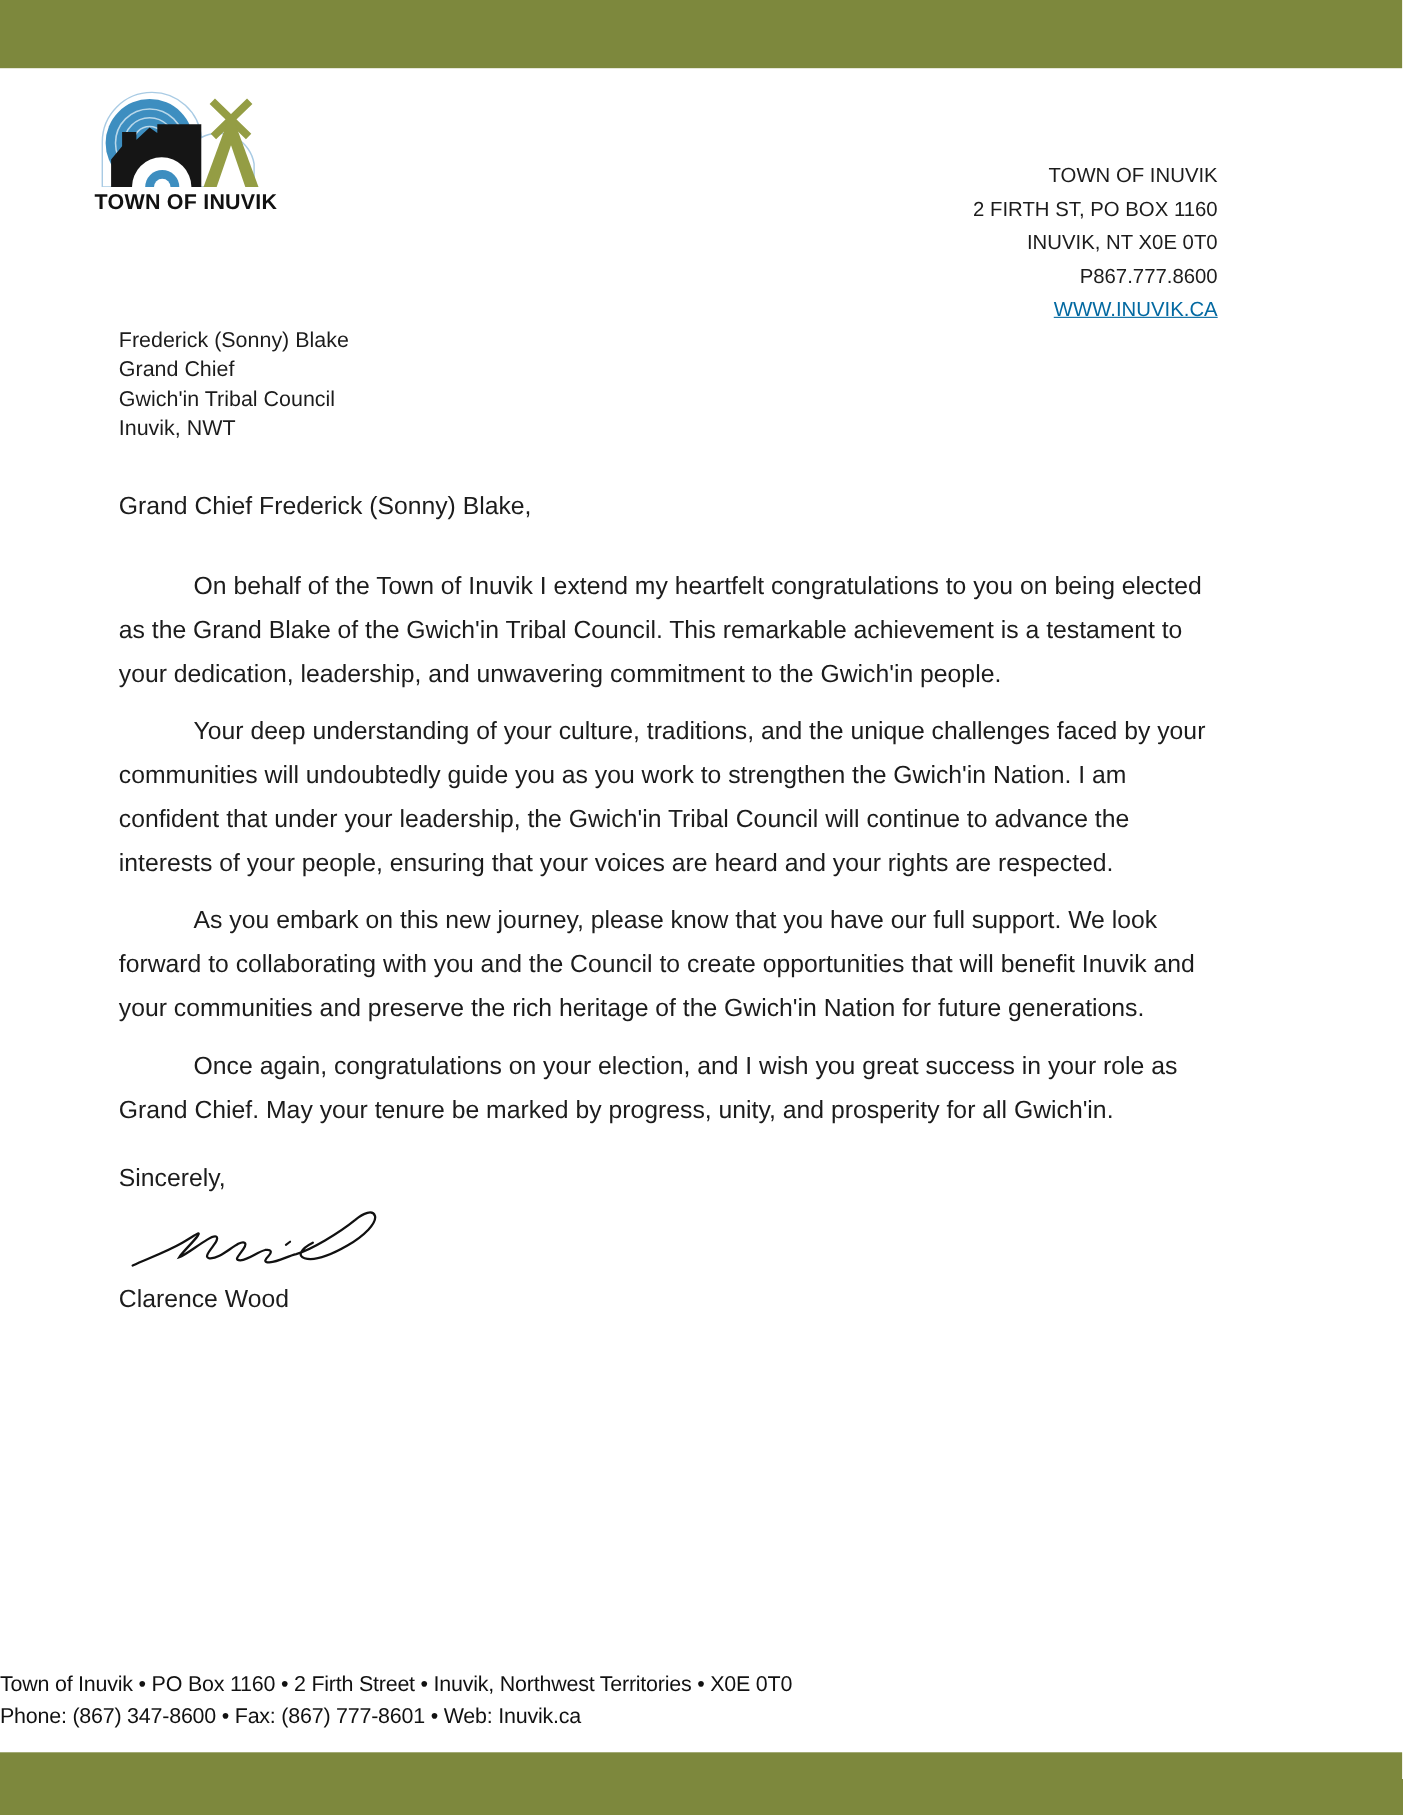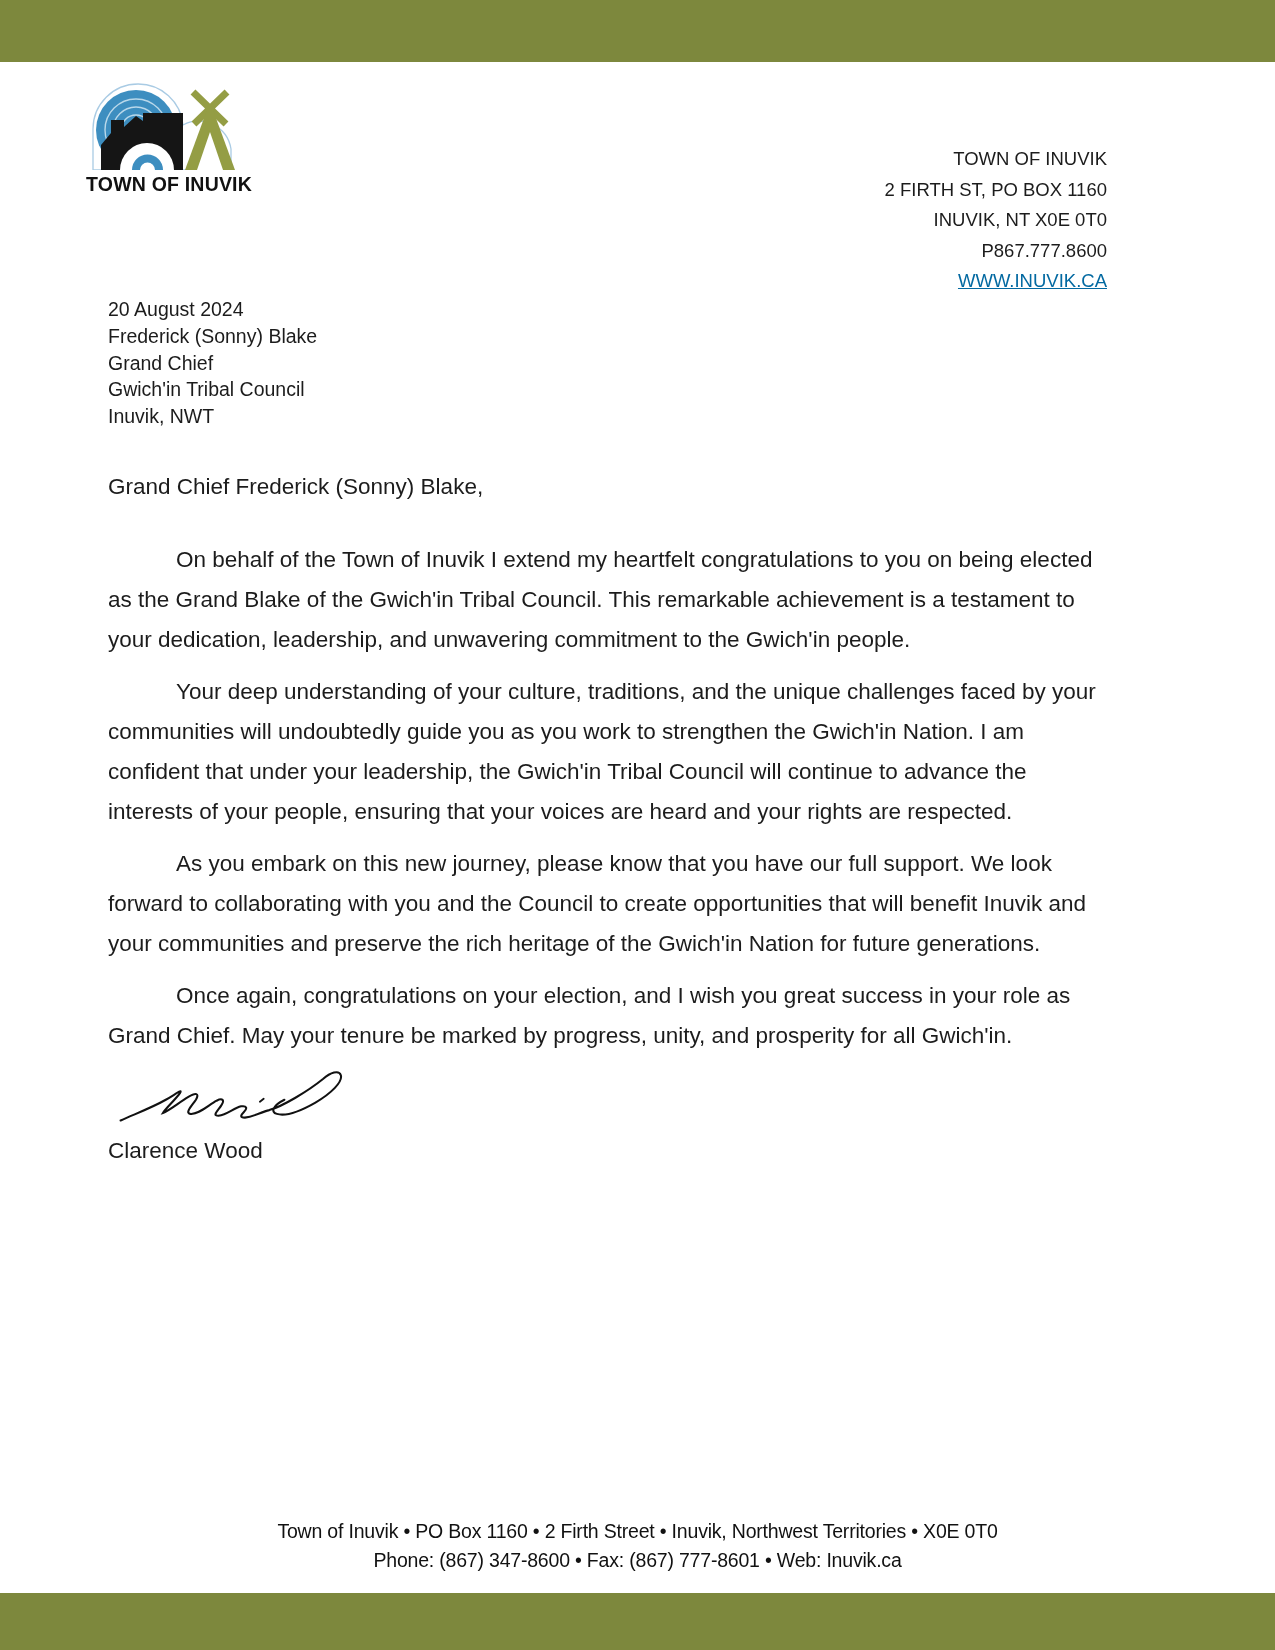--- a/index.html
+++ b/index.html
@@ -28,21 +28,21 @@
   .salutation { margin:42px 0 0 0; font-size:22.5px; line-height:30px; }
   p.body { margin:38px 0 0 0; font-size:22.5px; line-height:40px; text-indent:68px; }
   p.body + p.body { margin-top:12px; }
 
   .closing { margin:27px 0 0 0; font-size:22.5px; line-height:30px; }
   .signature { display:block; margin:8px 0 0 4px; width:245px; height:64px; }
   .signer { margin:6px 0 0 0; font-size:22.5px; line-height:33px; }
   .signer-title { margin:0; font-size:22.5px; line-height:33px; }
 
   .foot {
-    position:absolute; top:1517px; left:0; right:0; text-align:center;
+    position:absolute; top:1517px; left:0; right:0; 
     font-size:19.5px; line-height:29px; color:#111; letter-spacing:-0.2px;
   }
 </style>
 </head>
 <body>
 
 <div class="page">
 
   <div class="bar top"></div>
 
@@ -73,34 +73,34 @@
   <div class="addr">
     <div>TOWN OF INUVIK</div>
     <div>2 FIRTH ST, PO BOX 1160</div>
     <div>INUVIK, NT X0E 0T0</div>
     <div>P867.777.8600</div>
     <div><a href="#">WWW.INUVIK.CA</a></div>
   </div>
 
   <div class="content">
     <div class="dateblock">
-      <div>20 August 2024</div>
       <div>Frederick (Sonny) Blake</div>
       <div>Grand Chief</div>
       <div>Gwich'in Tribal Council</div>
       <div>Inuvik, NWT</div>
     </div>
 
     <p class="salutation">Grand Chief Frederick (Sonny) Blake,</p>
 
     <p class="body">On behalf of the Town of Inuvik I extend my heartfelt congratulations to you on being elected as the Grand Blake of the Gwich'in Tribal Council. This remarkable achievement is a testament to your dedication, leadership, and unwavering commitment to the Gwich'in people.</p>
     <p class="body">Your deep understanding of your culture, traditions, and the unique challenges faced by your communities will undoubtedly guide you as you work to strengthen the Gwich'in Nation. I am confident that under your leadership, the Gwich'in Tribal Council will continue to advance the interests of your people, ensuring that your voices are heard and your rights are respected.</p>
     <p class="body">As you embark on this new journey, please know that you have our full support. We look forward to collaborating with you and the Council to create opportunities that will benefit Inuvik and your communities and preserve the rich heritage of the Gwich'in Nation for future generations.</p>
     <p class="body">Once again, congratulations on your election, and I wish you great success in your role as Grand Chief. May your tenure be marked by progress, unity, and prosperity for all Gwich'in.</p>
 
+    <p class="closing">Sincerely,</p>
 
     <svg class="signature" viewBox="0 0 250 68" aria-hidden="true">
       <path d="M4,60 C22,52 38,46 52,38 C64,31 70,26 67,31 C63,37 52,47 49,52 C55,50 66,41 76,35 C84,30 88,31 84,38 C80,44 72,52 78,53 C87,54 97,44 106,39 C112,36 115,38 111,44 C107,50 101,55 108,55 C117,54 124,47 132,45 C138,44 139,47 135,51 C132,54 130,57 136,57 C146,56 153,51 162,49 C176,45 203,29 219,16 C227,9 236,6 238,12 C240,19 228,31 211,41 C197,49 180,56 170,53 C163,51 166,44 178,38" stroke="#111111" stroke-width="2.2" fill="none" stroke-linecap="round"></path>
       <path d="M152,40 l4,-3" stroke="#111111" stroke-width="2" fill="none" stroke-linecap="round"></path>
     </svg>
 
     <p class="signer">Clarence Wood</p>
   </div>
 
   <div class="foot">

